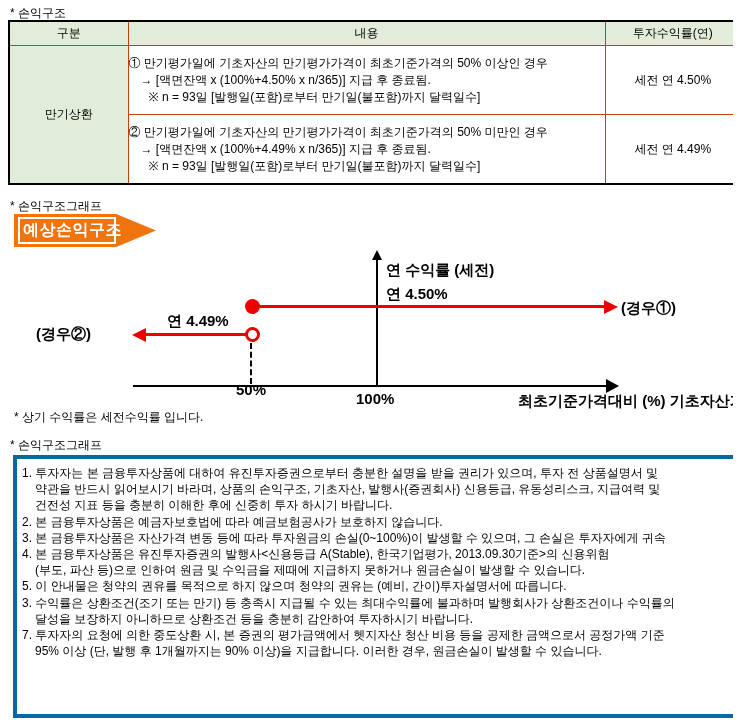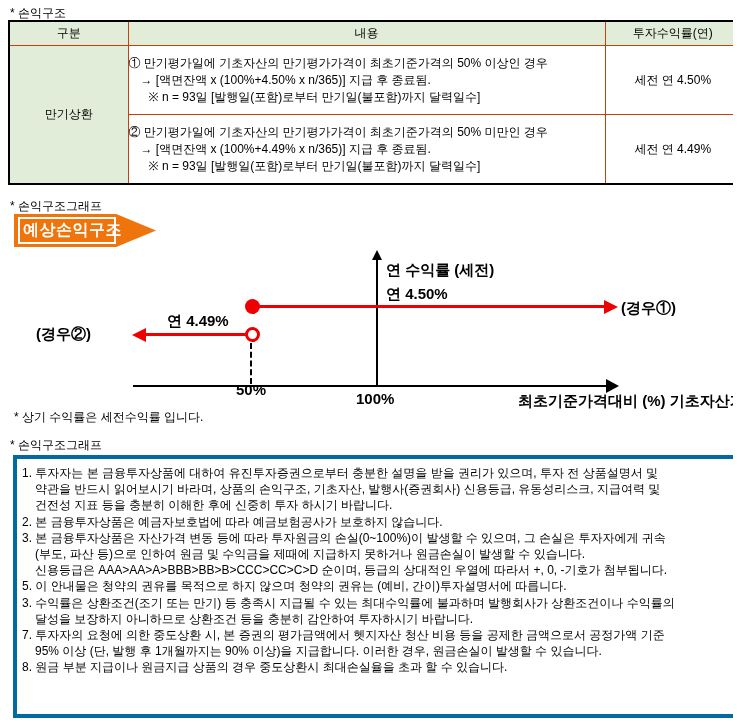--- a/index.html
+++ b/index.html
@@ -170,24 +170,23 @@
 
   <div class="sec-title" style="left:10px; top:437px;">* 손익구조그래프</div>
 
   <div class="notes-box">
     <div>
         <div class="note-line">1. 투자자는 본 금융투자상품에 대하여 유진투자증권으로부터 충분한 설명을 받을 권리가 있으며, 투자 전 상품설명서 및</div>
         <div class="note-line cont">약관을 반드시 읽어보시기 바라며, 상품의 손익구조, 기초자산, 발행사(증권회사) 신용등급, 유동성리스크, 지급여력 및</div>
         <div class="note-line cont">건전성 지표 등을 충분히 이해한 후에 신중히 투자 하시기 바랍니다.</div>
         <div class="note-line">2. 본 금융투자상품은 예금자보호법에 따라 예금보험공사가 보호하지 않습니다.</div>
         <div class="note-line">3. 본 금융투자상품은 자산가격 변동 등에 따라 투자원금의 손실(0~100%)이 발생할 수 있으며, 그 손실은 투자자에게 귀속</div>
+        <div class="note-line">4. 본 금융투자상품은 유진투자증권의 발행사&lt;신용등급 A(Stable), 한국기업평가, 2013.09.30기준&gt;의 신용위험</div>
         <div class="note-line cont">(부도, 파산 등)으로 인하여 원금 및 수익금을 제때에 지급하지 못하거나 원금손실이 발생할 수 있습니다.</div>
-        <div class="note-line cont">신용등급은 AAA&gt;AA&gt;A&gt;BBB&gt;BB&gt;B&gt;CCC&gt;CC&gt;C&gt;D 순이며, 등급의 상대적인 우열에 따라서 +, 0, -기호가 첨부됩니다.</div>
         <div class="note-line">5. 이 안내물은 청약의 권유를 목적으로 하지 않으며 청약의 권유는 (예비, 간이)투자설명서에 따릅니다.</div>
         <div class="note-line">3. 수익률은 상환조건(조기 또는 만기) 등 충족시 지급될 수 있는 최대수익률에 불과하며 발행회사가 상환조건이나 수익률의</div>
         <div class="note-line cont">달성을 보장하지 아니하므로 상환조건 등을 충분히 감안하여 투자하시기 바랍니다.</div>
         <div class="note-line">7. 투자자의 요청에 의한 중도상환 시, 본 증권의 평가금액에서 헷지자산 청산 비용 등을 공제한 금액으로서 공정가액 기준</div>
         <div class="note-line cont">95% 이상 (단, 발행 후 1개월까지는 90% 이상)을 지급합니다. 이러한 경우, 원금손실이 발생할 수 있습니다.</div>
-        <div class="note-line">8. 원금 부분 지급이나 원금지급 상품의 경우 중도상환시 최대손실율을 초과 할 수 있습니다.</div>
       </div>
   </div>
 
 </div>
 
 </body></html>

